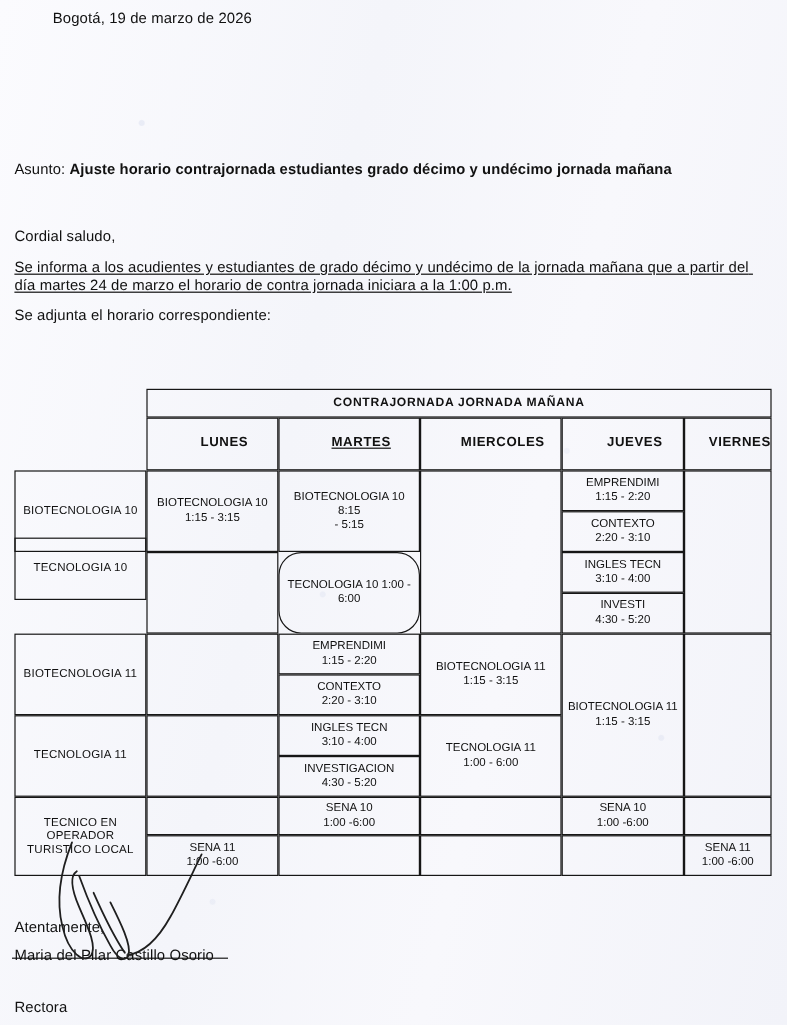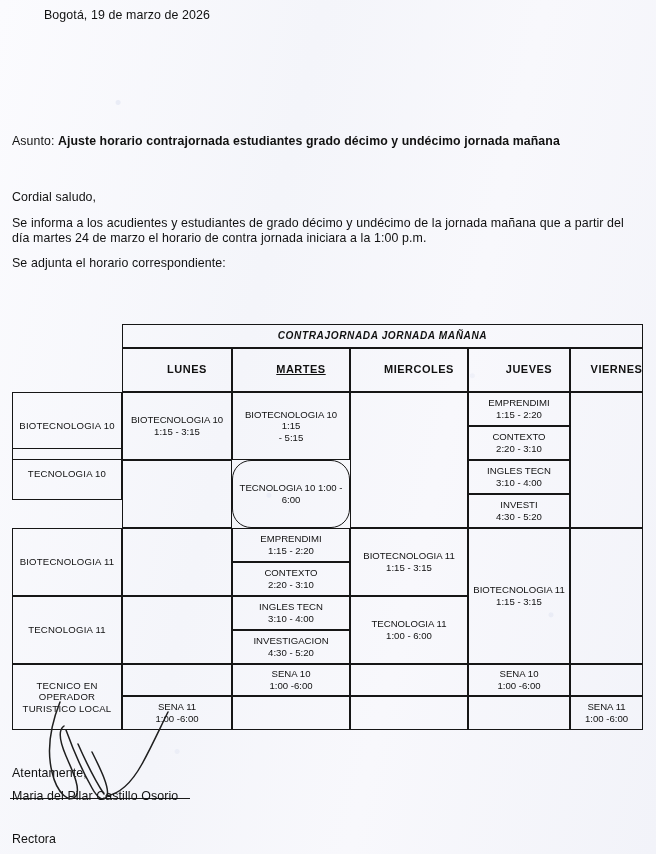--- a/index.html
+++ b/index.html
@@ -51,21 +51,21 @@
     line-height: 15.2px;
     letter-spacing: 0.1px;
     white-space: pre-wrap;
   }
   #date-line        { top: 8px; margin-left: 32px; }
   #addressee-block  { top: 36px; }
   #subject-line     { top: 134px; font-size: 12.3px; }
   #subject-line .subject-label  { font-weight: 400; }
   #subject-line .subject-strong { font-weight: 700; }
   #greeting-line    { top: 190px; }
-  #body-paragraph   { top: 216px; right: 20px; }
+  #body-paragraph   { top: 216px; right: 20px; text-decoration: underline; }
   #attachment-line  { top: 256px; }
 
   
   .schedule {
     position: absolute;
     left: 12px;
     top: 324px;
     width: 631px;
     height: 406px;
   }
@@ -143,21 +143,21 @@
 
   <div class="letter-block line" id="greeting-line">Cordial saludo,</div>
 
   <div class="letter-block line" id="body-paragraph">Se informa a los acudientes y estudiantes de grado décimo y undécimo de la jornada mañana que a partir del día martes 24 de marzo el horario de contra jornada iniciara a la 1:00 p.m.</div>
 
   <div class="letter-block line" id="attachment-line">Se adjunta el horario correspondiente:</div>
 
   <div class="schedule">
     <div class="schedule-grid">
 
-      <div class="cell banner" style="left:110px; top:0px; width:521px; height:24px;font-style:italic;">
+      <div class="cell banner" style="left:110px; top:0px; width:521px; height:24px;">
         <span class="txt">CONTRAJORNADA    JORNADA MAÑANA</span>
       </div>
 
       <div class="cell dayhead" style="left:110px; top:24px; width:110px; height:44px;">
         <span class="txt">LUNES</span>
         </div>
       <div class="cell dayhead" style="left:220px; top:24px; width:118px; height:44px;text-decoration:underline;">
         <span class="txt">MARTES</span>
         </div>
       <div class="cell dayhead" style="left:338px; top:24px; width:118px; height:44px;">
@@ -195,21 +195,21 @@
       <div class="cell" style="left:110px; top:136px; width:110px; height:68px;"></div>
       <div class="cell" style="left:110px; top:204px; width:110px; height:68px;"></div>
       <div class="cell" style="left:110px; top:272px; width:110px; height:68px;"></div>
       <div class="cell" style="left:110px; top:340px; width:110px; height:32px;"></div>
       <div class="cell" style="left:110px; top:372px; width:110px; height:34px;">
         <span class="txt">SENA      11
 1:00 -6:00</span>
         </div>
 
       <div class="cell" style="left:220px; top:68px; width:118px; height:68px;">
-        <span class="txt">BIOTECNOLOGIA 10  1:15
+        <span class="txt">BIOTECNOLOGIA 10  8:15
 - 5:15</span>
         </div>
       <div class="cell" style="left:220px; top:136px; width:118px; height:68px;border-radius:19px;">
         <span class="txt">TECNOLOGIA 10 1:00 -
 6:00</span>
         </div>
       <div class="cell thin" style="left:220px; top:204px; width:118px; height:34px;">
         <span class="txt">EMPRENDIMI
 1:15 - 2:20</span>
         </div>

